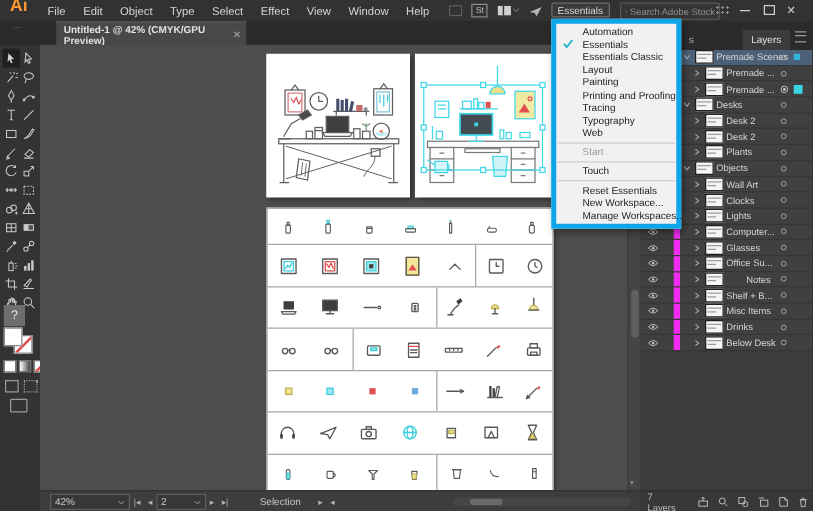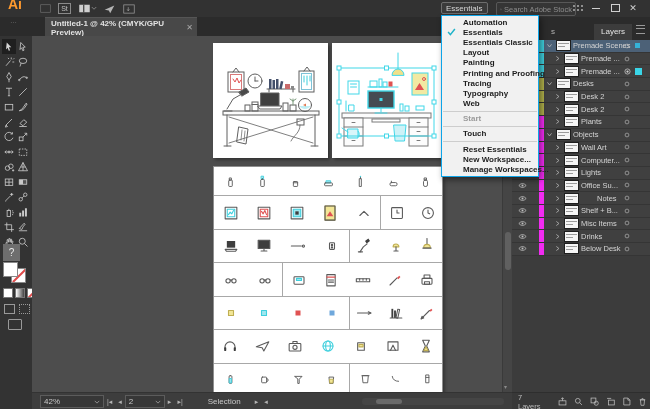--- a/index.html
+++ b/index.html
@@ -91,35 +91,46 @@
   .lthumb i{display:block;margin:2px 1px;height:1px;background:#9c9c9c;}
   .lname{position:absolute;font-size:7.5px;color:#d4d4d4;white-space:nowrap;}
   .ltarget{position:absolute;left:111px;display:flex;}
   .lchip{position:absolute;left:123px;}
   .pfooter{position:absolute;left:0;top:375px;width:138px;height:17px;background:#383838;border-top:1px solid #2e2e2e;
            display:flex;align-items:center;font-size:7.5px;color:#bdbdbd;}
   .pfooter .cnt{margin-left:6px;margin-right:8px;}
   .pfi{margin:0 2.5px;display:flex;}
   .pfi svg{stroke:#c0c0c0;fill:none;stroke-width:1.1;}
   
-  .wsmenu{left:441px;top:15px;width:96px;background:#f1f1f1;border:1px solid #0ea5e9;
-          box-shadow:2px 3px 6px rgba(0,0,0,.45);z-index:50;padding:1px 0;font-weight:bold;}
+  .wsmenu{left:441px;top:15px;width:96px;background:#f1f1f1;border:4px solid #0ea5e9;
+          box-shadow:2px 3px 6px rgba(0,0,0,.45);z-index:50;padding:1px 0;}
   .wsitem{position:relative;height:10.2px;display:flex;align-items:center;padding-left:21px;
           font-size:8px;color:#1d1d1d;white-space:nowrap;}
   .wsitem.disabled{color:#9b9b9b;}
   .wsitem .chk{position:absolute;left:5px;top:1px;}
   .wssep{height:1px;background:#cdcdcd;margin:2px 1px;}
 </style>
 </head>
 <body>
 
 <div class="app">
 
   <div class="menubar abs">
     <span class="ai-logo">Ai</span>
+    <span id="menu-items" style="display:flex;">
+        <span class="menu-item">File</span>
+        <span class="menu-item">Edit</span>
+        <span class="menu-item">Object</span>
+        <span class="menu-item">Type</span>
+        <span class="menu-item">Select</span>
+        <span class="menu-item">Effect</span>
+        <span class="menu-item">View</span>
+        <span class="menu-item">Window</span>
+        <span class="menu-item">Help</span>
+      </span>
     <span class="appicons">
       <span class="appico">
           <svg width="11" height="9" viewBox="0 0 16 13">
             <rect x="1" y="1" width="14" height="11" fill="none" stroke="#6e6e6e"></rect>
           </svg>
         </span>
       <span class="appico">
           <span class="st-box">St</span>
         </span>
       <span class="appico" style="width:20px;">
@@ -1068,20 +1079,68 @@
           <span class="lbar" style="background:#f22bf2;"></span>
           <span class="lchev" style="left:42px;">
             <svg width="7" height="7" viewBox="0 0 12 12">
               <path d="M4 2.5l4.5 3.5L4 9.5" stroke="#b5b5b5" fill="none" stroke-width="1.4"></path>
             </svg>
           </span>
           <span class="lthumb" style="left:52px;">
             <i></i>
             <i style="width:7px;"></i>
           </span>
+          <span class="lname" style="left:69px;">Clocks</span>
+          <span class="ltarget">
+            <svg width="8" height="8" viewBox="0 0 16 16">
+              <circle cx="8" cy="8" r="3.8" stroke="#b9b9b9" fill="none" stroke-width="1.3"></circle>
+            </svg>
+          </span>
+        </div>
+        <div class="lrow">
+          <span class="leye">
+            <svg width="9" height="7" viewBox="0 0 16 12">
+              <path d="M1.5 6q6.5-7 13 0q-6.5 7-13 0z" stroke="#c2c2c2" fill="none" stroke-width="1.4"></path>
+              <circle cx="8" cy="6" r="1.7" fill="#c2c2c2"></circle>
+            </svg>
+          </span>
+          <span class="lbar" style="background:#f22bf2;"></span>
+          <span class="lchev" style="left:42px;">
+            <svg width="7" height="7" viewBox="0 0 12 12">
+              <path d="M4 2.5l4.5 3.5L4 9.5" stroke="#b5b5b5" fill="none" stroke-width="1.4"></path>
+            </svg>
+          </span>
+          <span class="lthumb" style="left:52px;">
+            <i></i>
+            <i style="width:7px;"></i>
+          </span>
+          <span class="lname" style="left:69px;">Lights</span>
+          <span class="ltarget">
+            <svg width="8" height="8" viewBox="0 0 16 16">
+              <circle cx="8" cy="8" r="3.8" stroke="#b9b9b9" fill="none" stroke-width="1.3"></circle>
+            </svg>
+          </span>
+        </div>
+        <div class="lrow">
+          <span class="leye">
+            <svg width="9" height="7" viewBox="0 0 16 12">
+              <path d="M1.5 6q6.5-7 13 0q-6.5 7-13 0z" stroke="#c2c2c2" fill="none" stroke-width="1.4"></path>
+              <circle cx="8" cy="6" r="1.7" fill="#c2c2c2"></circle>
+            </svg>
+          </span>
+          <span class="lbar" style="background:#f22bf2;"></span>
+          <span class="lchev" style="left:42px;">
+            <svg width="7" height="7" viewBox="0 0 12 12">
+              <path d="M4 2.5l4.5 3.5L4 9.5" stroke="#b5b5b5" fill="none" stroke-width="1.4"></path>
+            </svg>
+          </span>
+          <span class="lthumb" style="left:52px;">
+            <i></i>
+            <i style="width:7px;"></i>
+          </span>
           <span class="lname" style="left:69px;">Computer...</span>
           <span class="ltarget">
             <svg width="8" height="8" viewBox="0 0 16 16">
               <circle cx="8" cy="8" r="3.8" stroke="#b9b9b9" fill="none" stroke-width="1.3"></circle>
             </svg>
           </span>
         </div>
         <div class="lrow">
           <span class="leye">
             <svg width="9" height="7" viewBox="0 0 16 12">
@@ -1092,21 +1151,21 @@
           <span class="lbar" style="background:#f22bf2;"></span>
           <span class="lchev" style="left:42px;">
             <svg width="7" height="7" viewBox="0 0 12 12">
               <path d="M4 2.5l4.5 3.5L4 9.5" stroke="#b5b5b5" fill="none" stroke-width="1.4"></path>
             </svg>
           </span>
           <span class="lthumb" style="left:52px;">
             <i></i>
             <i style="width:7px;"></i>
           </span>
-          <span class="lname" style="left:69px;">Lights</span>
+          <span class="lname" style="left:69px;">Glasses</span>
           <span class="ltarget">
             <svg width="8" height="8" viewBox="0 0 16 16">
               <circle cx="8" cy="8" r="3.8" stroke="#b9b9b9" fill="none" stroke-width="1.3"></circle>
             </svg>
           </span>
         </div>
         <div class="lrow">
           <span class="leye">
             <svg width="9" height="7" viewBox="0 0 16 12">
               <path d="M1.5 6q6.5-7 13 0q-6.5 7-13 0z" stroke="#c2c2c2" fill="none" stroke-width="1.4"></path>

